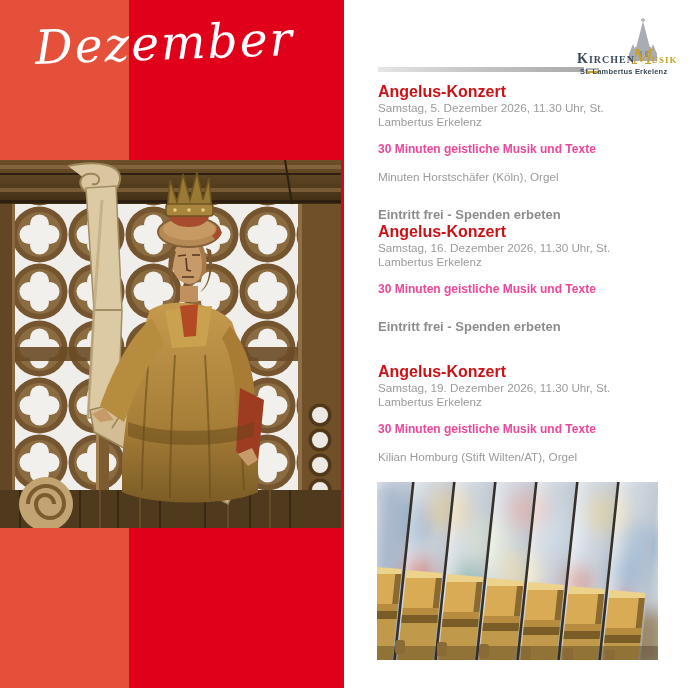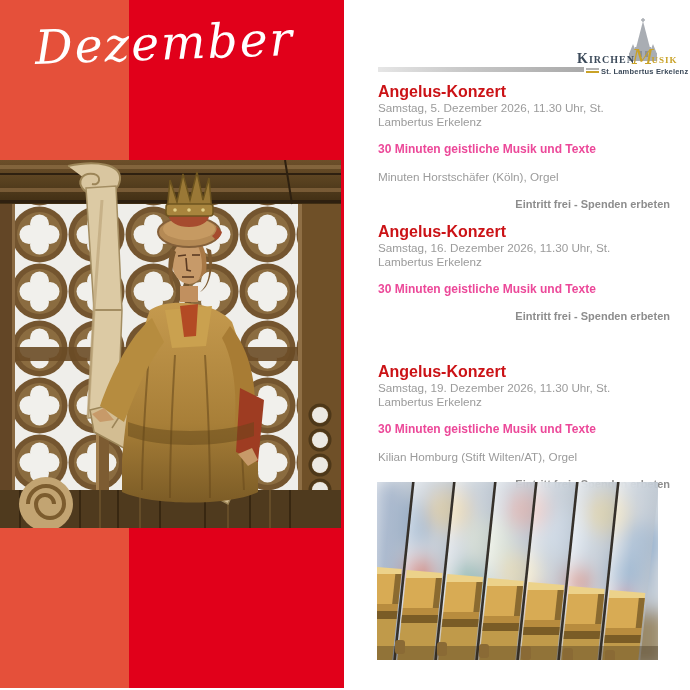--- a/index.html
+++ b/index.html
@@ -45,32 +45,32 @@
   }
   .logo-m{
     font-family:"DejaVu Serif", serif;font-style:italic;color:#c9a227;
     font-size:21px;position:relative;top:1px;margin-left:-3px;
   }
   .logo-musik-rest{
     font-family:"Liberation Serif", serif;font-variant:small-caps;font-weight:bold;
     font-size:13px;color:#c9a227;letter-spacing:1px;margin-left:-2px;
   }
   .logo-sub{
-    position:absolute;left:601px;top:67px;font-size:7.5px;font-weight:bold;
+    position:absolute;left:580px;top:67px;font-size:7.5px;font-weight:bold;
     color:#3c4a5a;white-space:nowrap;letter-spacing:0.2px;
   }
 
   
   .concert{position:absolute;left:378px;width:292px;}
   .c1{top:83px;} .c2{top:223px;} .c3{top:363px;}
   .c-title{margin:0;font-size:16px;line-height:17px;font-weight:bold;color:#cb1216;}
   .c-date{margin:1px 16px 0 0;font-size:11.7px;line-height:14px;color:#9b9b9b;}
   .c-sub{margin:13px 0 0 0;font-size:12px;line-height:14px;font-weight:bold;color:#ec4899;}
   .c-perf{margin:14px 0 0 0;font-size:11.7px;line-height:14px;color:#9b9b9b;}
-  .c-note{margin:13px 0 0 0;font-size:11px;line-height:14px;font-weight:bold;color:#8d8d8d;text-align:right;}
+  .c-note{margin:24px 0 0 0;font-size:13px;line-height:14px;font-weight:bold;color:#8d8d8d;}
 </style>
 </head>
 <body>
 
 <div class="page">
 
   <div class="col-orange"></div>
   <div class="col-red"></div>
 
   <div class="month-title">Dezember</div>

